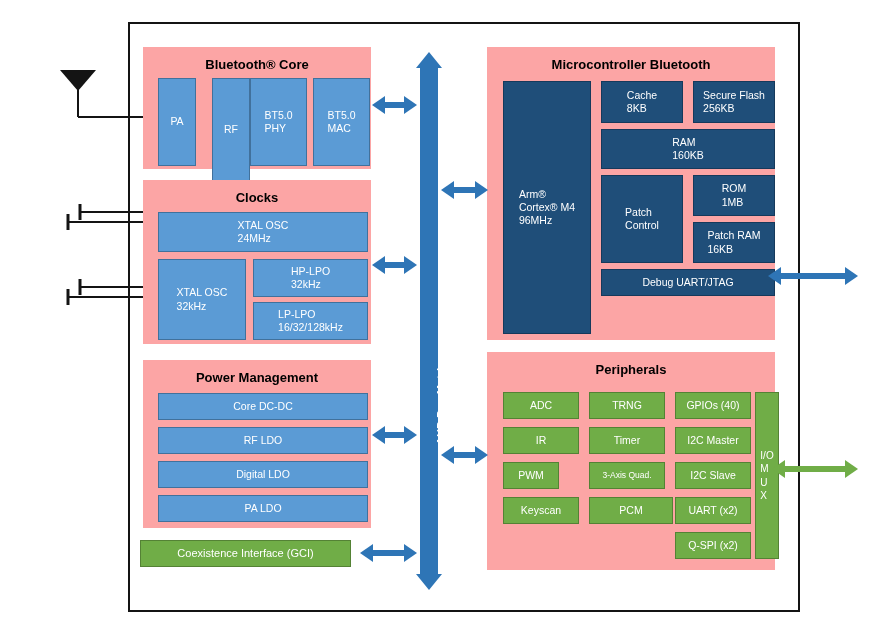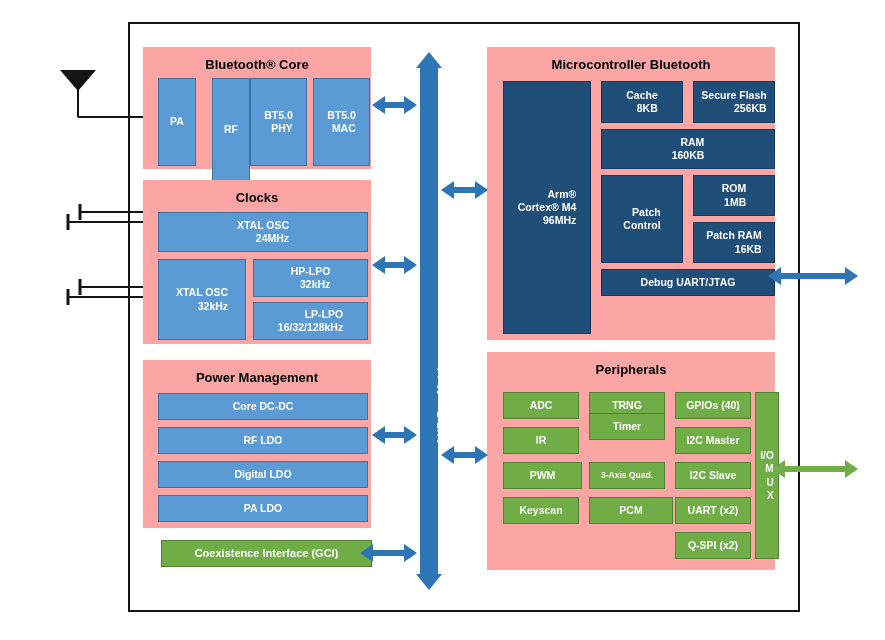--- a/index.html
+++ b/index.html
@@ -2,22 +2,22 @@
 <html><head>
 <meta charset="utf-8">
 <style>
   *{box-sizing:border-box;margin:0;padding:0}
   html,body{width:885px;height:640px;background:#fff;font-family:"Liberation Sans",sans-serif}
   .canvas{position:relative;width:885px;height:640px;background:#fff;overflow:hidden}
   .wires{position:absolute;left:0;top:0;width:885px;height:640px;z-index:2;pointer-events:none}
   .outer{position:absolute;left:128px;top:22px;width:672px;height:590px;border:2px solid #141414;z-index:1}
   .group{position:absolute;background:#fca5a5;border:6px solid #fca5a5;z-index:3}
   .group-title{position:absolute;top:4px;left:0;right:0;text-align:center;font-weight:bold;font-size:13px;color:#000}
-  .box{position:absolute;display:flex;align-items:center;justify-content:center;text-align:right;
-       color:#fff;font-weight:bold;font-size:10.5px;line-height:1.25;white-space:pre-line;z-index:4}
+  .box{position:absolute;display:flex;align-items:center;justify-content:center;text-align:left;
+       color:#fff;font-weight:normal;font-size:10.5px;line-height:1.25;white-space:pre-line;z-index:4}
   .blue{background:#5B9BD5;border:1px solid #41719C}
   .navy{background:#1F4E79;border:1px solid #16395B}
   .green{background:#70AD47;border:1px solid #548235}
   .small-text{font-size:8.5px}
   .h-arrow{position:absolute;height:18px;display:flex;align-items:center;z-index:5}
   .h-arrow i{display:block}
   .h-arrow .ah{width:0;height:0;border-top:9px solid transparent;border-bottom:9px solid transparent}
   .h-arrow.ablue .ah.l{border-right:13px solid #2E75B6}
   .h-arrow.ablue .ah.r{border-left:13px solid #2E75B6}
   .h-arrow.agreen .ah.l{border-right:13px solid #70AD47}
@@ -84,21 +84,21 @@
   </div>
 
   <div class="group" style="left:143px;top:360px;width:228px;height:168px">
     <div class="group-title">Power Management</div>
     <div class="box blue" style="left:9px;top:61px;width:210px;height:27px">RF LDO</div>
     <div class="box blue" style="left:9px;top:27px;width:210px;height:27px">Core DC-DC</div>
     <div class="box blue" style="left:9px;top:95px;width:210px;height:27px">Digital LDO</div>
     <div class="box blue" style="left:9px;top:129px;width:210px;height:27px">PA LDO</div>
   </div>
 
-  <div class="box green" style="left:161px;top:540px;width:211px;height:27px;font-size:11px">Coexistence Interface (GCI)</div>
+  <div class="box green" style="left:140px;top:540px;width:211px;height:27px;font-size:11px">Coexistence Interface (GCI)</div>
 
   <div class="v-arrow">
     <i class="vh up"></i>
     <i class="vsh">
       <span class="bus-label">AHB Bus Matrix</span>
     </i>
     <i class="vh down"></i>
   </div>
 
   <div class="group" style="left:487px;top:47px;width:288px;height:293px">
@@ -119,25 +119,25 @@
     <div class="box navy" style="left:200px;top:169px;width:82px;height:41px">Patch RAM
 16KB</div>
     <div class="box navy" style="left:108px;top:216px;width:174px;height:27px">Debug UART/JTAG</div>
   </div>
 
   <div class="group" style="left:487px;top:352px;width:288px;height:218px">
     <div class="group-title">Peripherals</div>
 
     <div class="box green" style="left:10px;top:34px;width:76px;height:27px">ADC</div>
     <div class="box green" style="left:10px;top:69px;width:76px;height:27px">IR</div>
-    <div class="box green" style="left:10px;top:104px;width:79px;height:27px">PWM</div>
+    <div class="box green" style="left:10px;top:104px;width:56px;height:27px">PWM</div>
     <div class="box green" style="left:10px;top:139px;width:76px;height:27px">Keyscan</div>
 
     <div class="box green" style="left:96px;top:34px;width:76px;height:27px">TRNG</div>
-    <div class="box green" style="left:96px;top:55px;width:76px;height:27px">Timer</div>
+    <div class="box green" style="left:96px;top:69px;width:76px;height:27px">Timer</div>
     <div class="box green small-text" style="left:96px;top:104px;width:76px;height:27px">3-Axis Quad.</div>
     <div class="box green" style="left:96px;top:139px;width:84px;height:27px">PCM</div>
 
     <div class="box green" style="left:182px;top:34px;width:76px;height:27px">GPIOs (40)</div>
     <div class="box green" style="left:182px;top:69px;width:76px;height:27px">I2C Master</div>
     <div class="box green" style="left:182px;top:104px;width:76px;height:27px">I2C Slave</div>
     <div class="box green" style="left:182px;top:139px;width:76px;height:27px">UART (x2)</div>
     <div class="box green" style="left:182px;top:174px;width:76px;height:27px">Q-SPI (x2)</div>
 
     <div class="box green" style="left:262px;top:34px;width:24px;height:167px;font-size:10px;line-height:1.35">I/O

